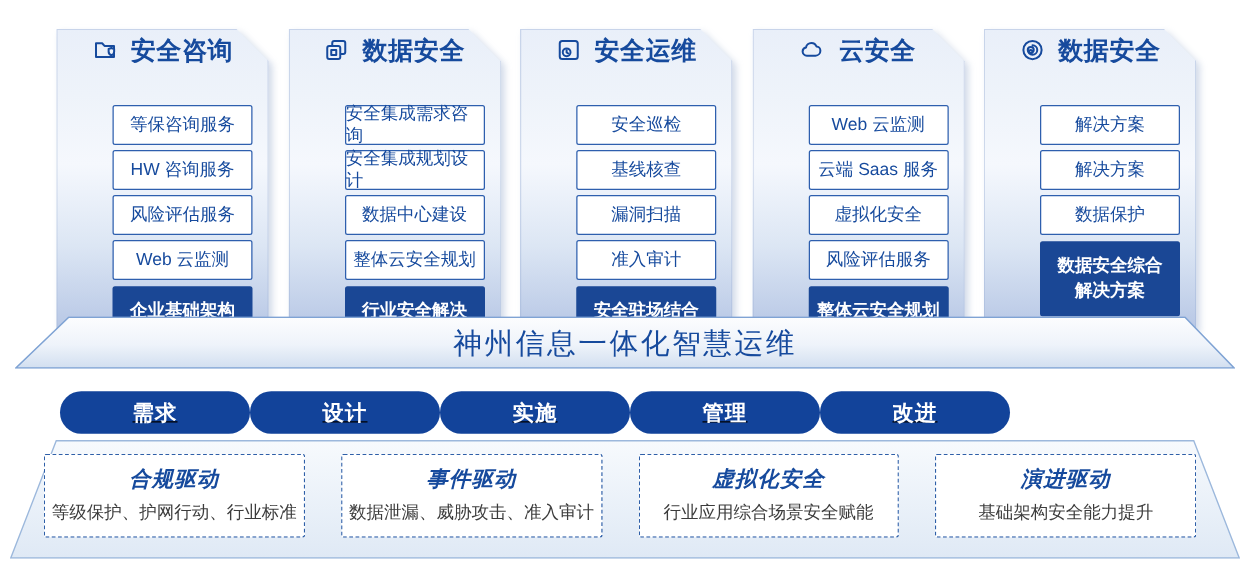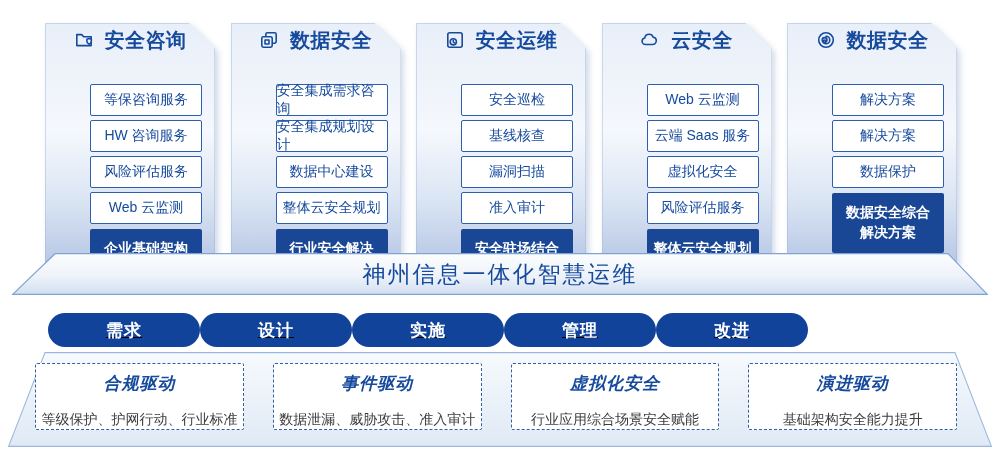--- a/index.html
+++ b/index.html
@@ -35,21 +35,21 @@
     font-size:17px;font-weight:bold;letter-spacing:1px;display:flex;align-items:center;justify-content:center;}
 
   
   .bottom-panel{position:absolute;left:8px;top:352px;width:984px;height:95px;}
 
   
   .drivers{position:absolute;left:35px;top:363px;width:922px;height:67px;display:flex;gap:29px;}
   .driver{flex:1 1 0;background:#ffffff;border:1.6px dashed #2e5fa8;border-radius:2px;
     text-align:center;padding-top:8px;box-sizing:border-box;}
   .driver-title{font-size:17px;font-weight:bold;font-style:italic;color:#164a9d;letter-spacing:1px;}
-  .driver-desc{font-size:14px;color:#3c3c3c;margin-top:16px;}
+  .driver-desc{font-size:14px;color:#3c3c3c;margin-top:6px;}
 
   .icon path,.icon rect,.icon circle{stroke:#164a9d;stroke-width:1.6;fill:none;stroke-linecap:round;stroke-linejoin:round;}
   .icon .mask{fill:#eef3fb;}
 </style>
 </head>
 <body>
 
 <div class="stage">
 
   <div class="columns">

